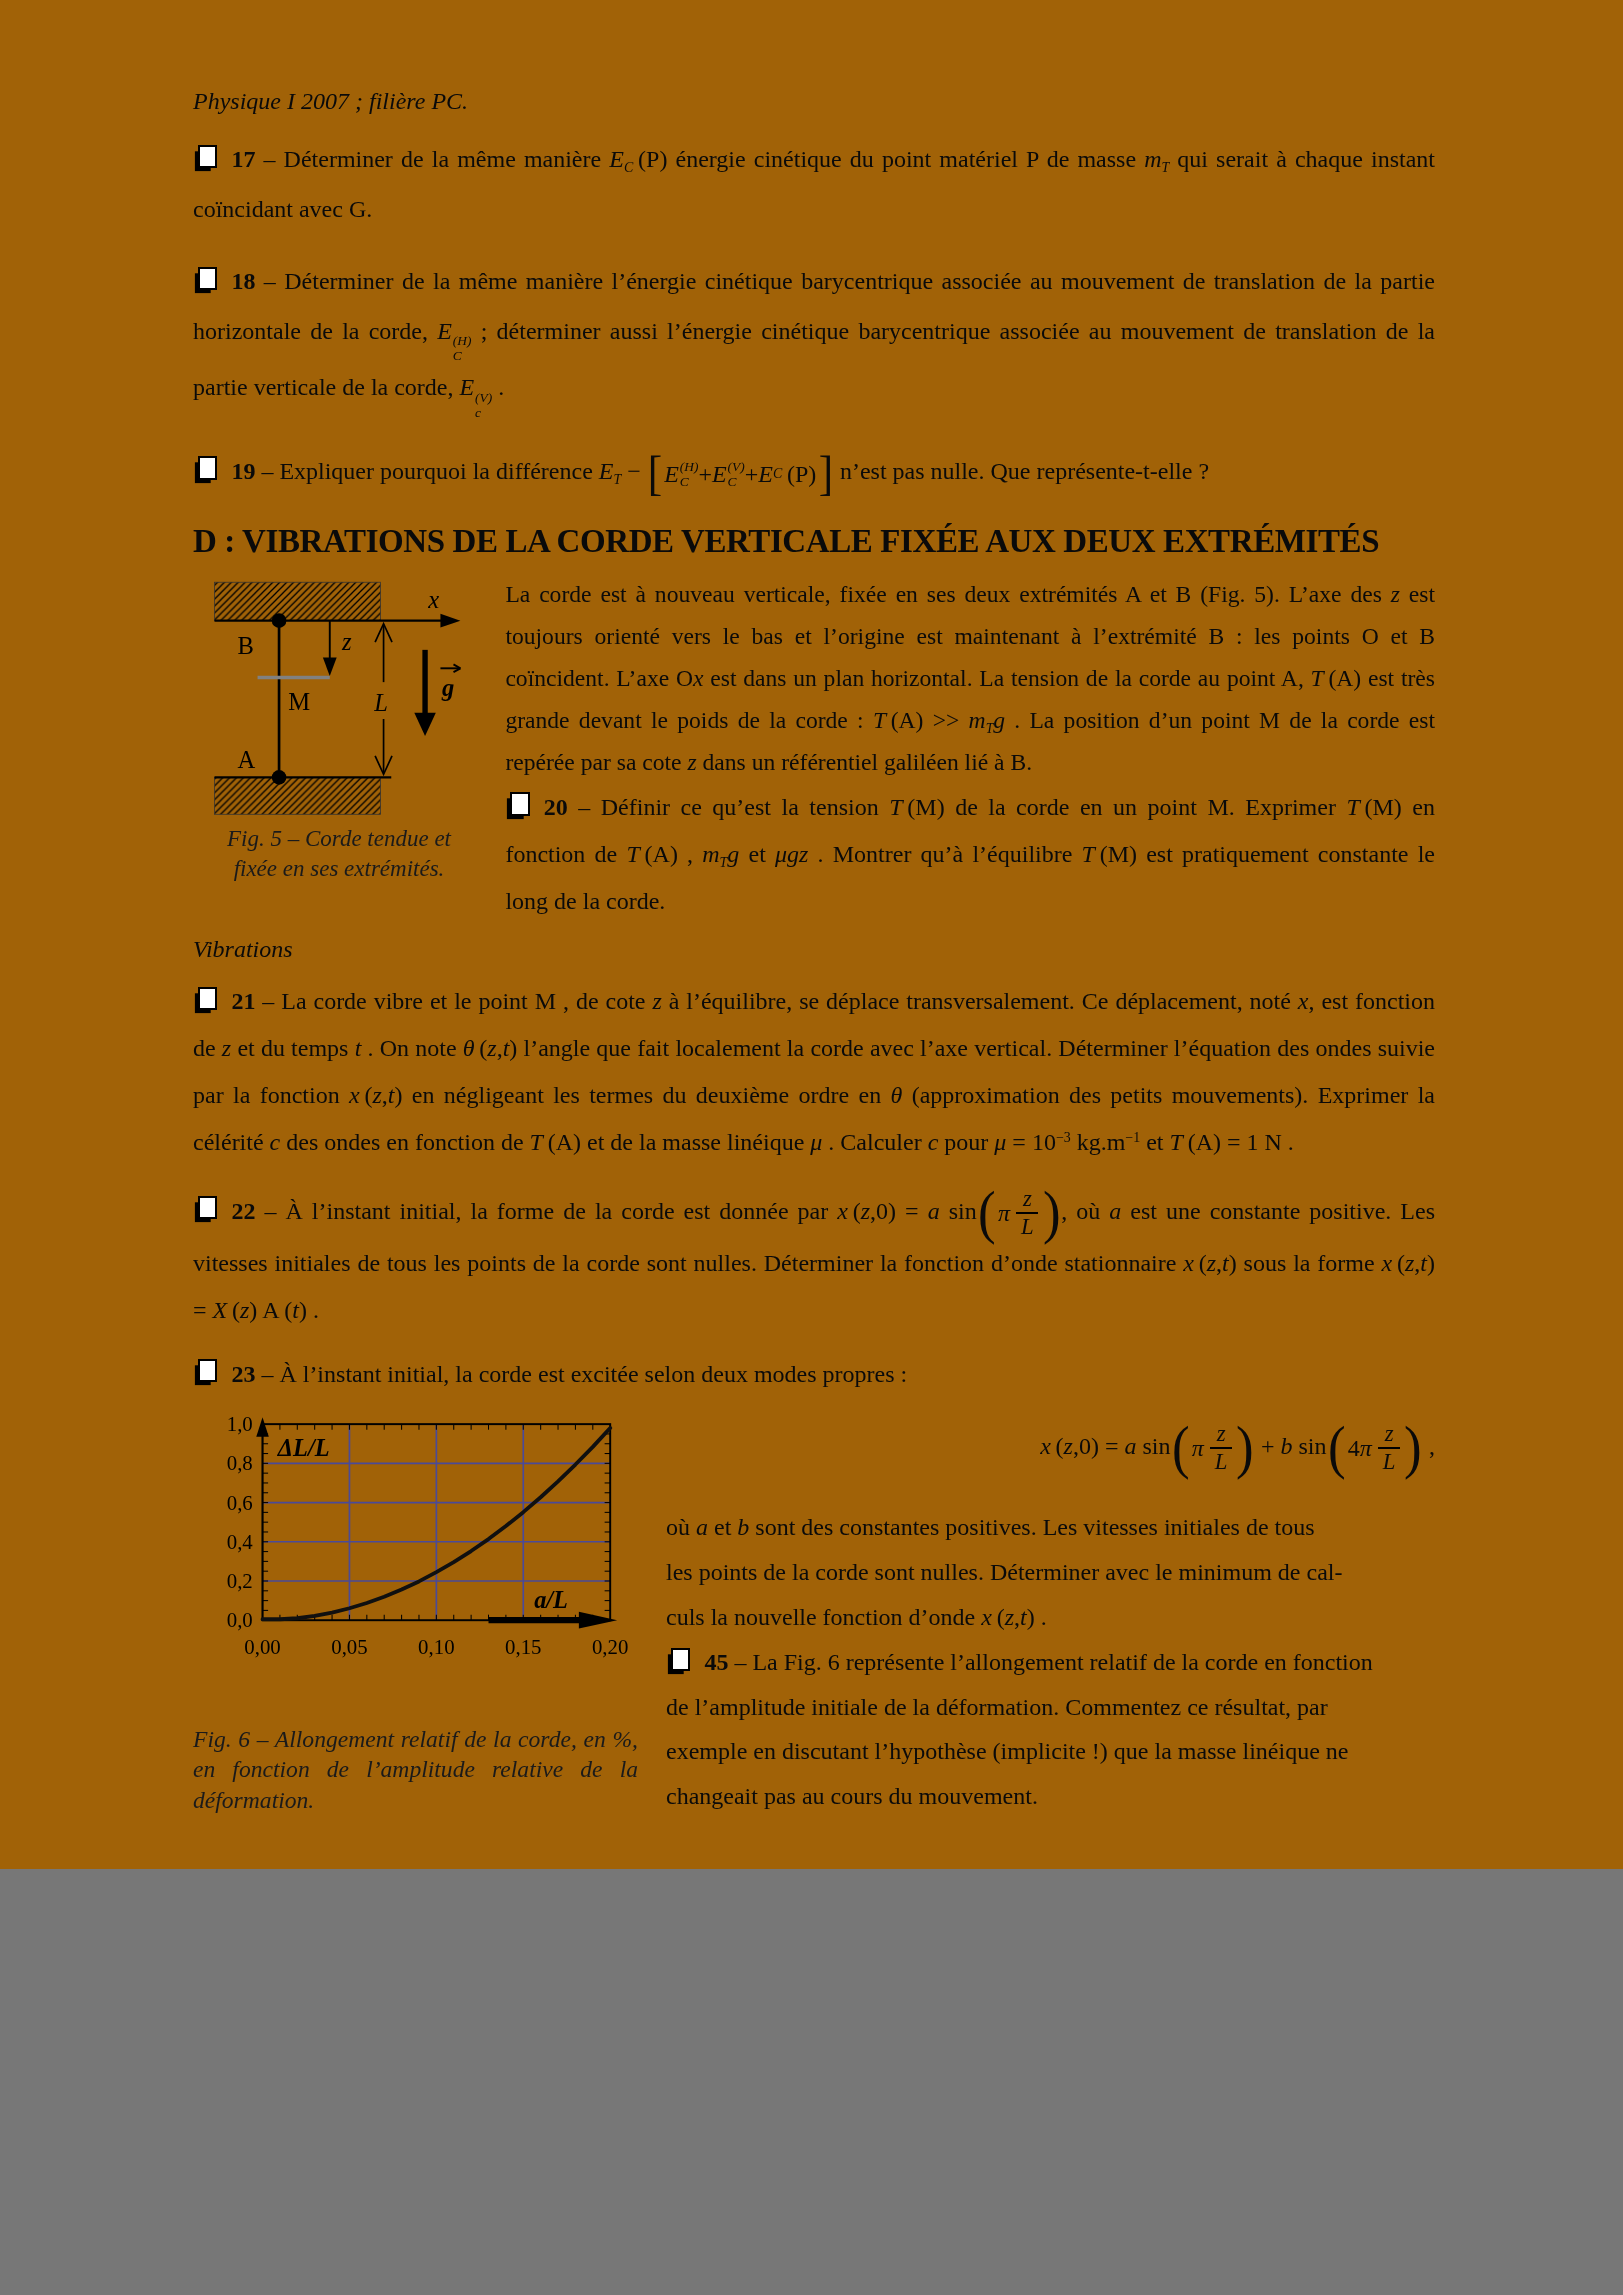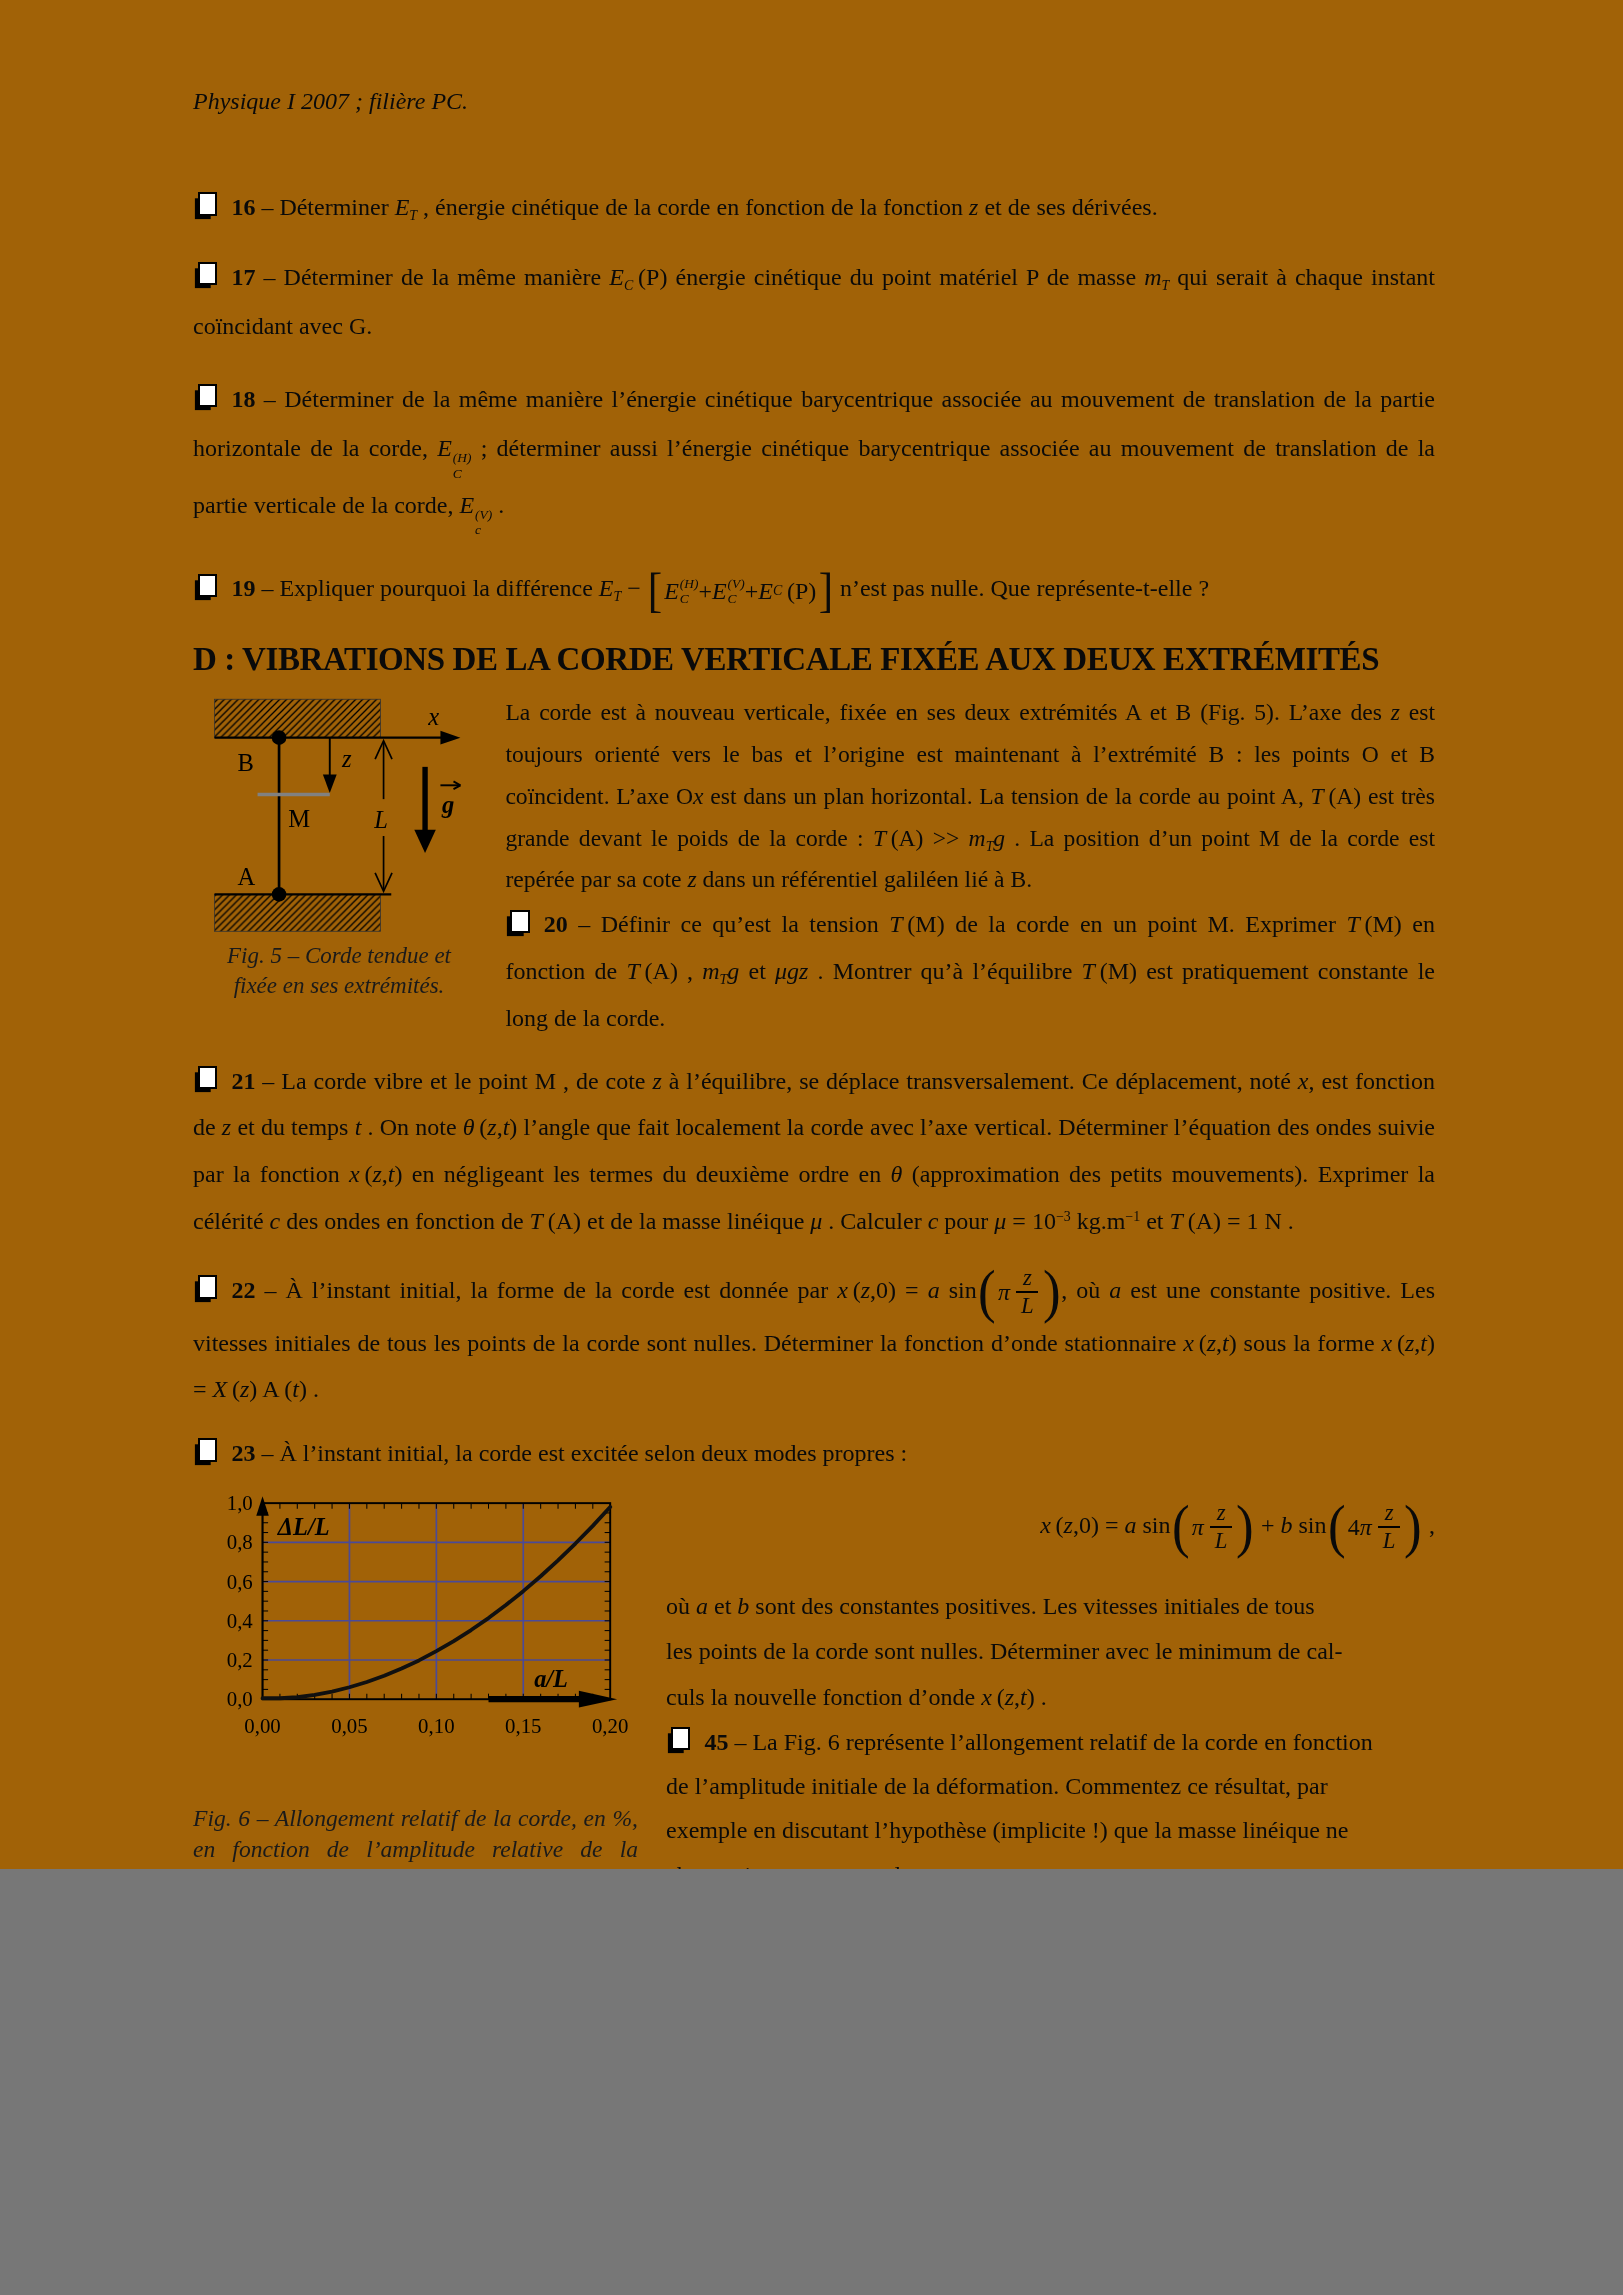--- a/index.html
+++ b/index.html
@@ -63,21 +63,20 @@
   .mt26{margin-top:20.4px;} .mt30{margin-top:23.6px;} .mt34{margin-top:27px;}
   .mt86{margin-top:68px;} .mt20{margin-top:15.7px;} .mt14{margin-top:11px;}
 </style>
 </head>
 <body>
 
 <div class="page">
 
   <div class="hdr">Physique I 2007 ; filière PC.</div>
 
-  <p class="q mt86"><span class="qbox"></span><span class="bold">16</span> – Déterminer <span class="v">E</span><sub>T</sub> , énergie cinétique de la corde en fonction de la fonction <span class="v">z</span> et de ses dérivées.</p>
   <p class="q mt26"><span class="qbox"></span><span class="bold">17</span> – Déterminer de la même manière <span class="v">E</span><sub>C</sub> (P) énergie cinétique du point matériel P de masse <span class="v">m</span><sub>T</sub> qui serait à chaque instant coïncidant avec G.</p>
   <p class="q mt30"><span class="qbox"></span><span class="bold">18</span> – Déterminer de la même manière l’énergie cinétique barycentrique associée au mouvement de translation de la partie horizontale de la corde, <span class="v">E</span><span class="ssk">
         <span>(H)</span>
         <span>C</span>
       </span> ; déterminer aussi l’énergie cinétique barycentrique associée au mouvement de translation de la partie verticale de la corde, <span class="v">E</span><span class="ssk">
         <span>(V)</span>
         <span>c</span>
       </span> .</p>
   <p class="q mt34"><span class="qbox"></span><span class="bold">19</span> – Expliquer pourquoi la différence <span class="v">E</span><sub>T</sub> − <span class="mgroup sq">
         <span class="fence">[</span>
@@ -135,20 +134,21 @@
       <figcaption class="figcap">
         <span>Fig. 5 –  Corde tendue et</span><br>
         <span>fixée en ses extrémités.</span>
       </figcaption>
     </figure>
 
     <p class="intro">La corde est à nouveau verticale, fixée en ses deux extrémités A et B (Fig. 5). L’axe des <span class="v">z</span> est toujours orienté vers le bas et l’origine est maintenant à l’extrémité B : les points O et B coïncident. L’axe O<span class="v">x</span> est dans un plan horizontal. La tension de la corde au point A, <span class="v">T</span> (A) est très grande devant le poids de la corde : <span class="v">T</span> (A) &gt;&gt; <span class="v">m</span><sub>T</sub><span class="v">g</span> . La position d’un point M de la corde est repérée par sa cote <span class="v">z</span> dans un référentiel galiléen lié à B.</p>
     <p class="q tight"><span class="qbox"></span><span class="bold">20</span> – Définir ce qu’est la tension <span class="v">T</span> (M) de la corde en un point M. Exprimer <span class="v">T</span> (M) en fonction de <span class="v">T</span> (A) , <span class="v">m</span><sub>T</sub><span class="v">g</span> et <span class="v">μgz</span> . Montrer qu’à l’équilibre <span class="v">T</span> (M) est pratiquement constante le long de la corde.</p>
   </div>
 
+  <p class="itlabel mt14">Vibrations</p>
 
   <p class="q tight mt20"><span class="qbox"></span><span class="bold">21</span> – La corde vibre et le point M , de cote <span class="v">z</span> à l’équilibre, se déplace transversalement. Ce déplacement, noté <span class="v">x</span>, est fonction de <span class="v">z</span> et du temps <span class="v">t</span> . On note <span class="v">θ</span> (<span class="v">z</span>,<span class="v">t</span>) l’angle que fait localement la corde avec l’axe vertical. Déterminer l’équation des ondes suivie par la fonction <span class="v">x</span> (<span class="v">z</span>,<span class="v">t</span>) en négligeant les termes du deuxième ordre en <span class="v">θ</span> (approximation des petits mouvements). Exprimer la célérité <span class="v">c</span> des ondes en fonction de <span class="v">T</span> (A) et de la masse linéique <span class="v">μ</span> . Calculer <span class="v">c</span> pour <span class="v">μ</span> = <span>10</span><sup>−3</sup><span> kg.m</span><sup>−1</sup> et <span class="v">T</span> (A) = 1 N .</p>
   <p class="q tight mt26"><span class="qbox"></span><span class="bold">22</span> – À l’instant initial, la forme de la corde est donnée par <span class="v">x</span> (<span class="v">z</span>,0) = <span class="v">a</span> sin<span class="mgroup">
         <span class="fence">(</span>
         <span class="minner"><span class="v">π</span> <span class="frac">
             <span class="num"><span class="v">z</span></span>
             <span class="den"><span class="v">L</span></span>
           </span></span>
         <span class="fence">)</span>
       </span>, où <span class="v">a</span> est une constante positive. Les vitesses initiales de tous les points de la corde sont nulles. Déterminer la fonction d’onde stationnaire <span class="v">x</span> (<span class="v">z</span>,<span class="v">t</span>) sous la forme <span class="v">x</span> (<span class="v">z</span>,<span class="v">t</span>) = <span class="v">X</span> (<span class="v">z</span>) A (<span class="v">t</span>) .</p>

